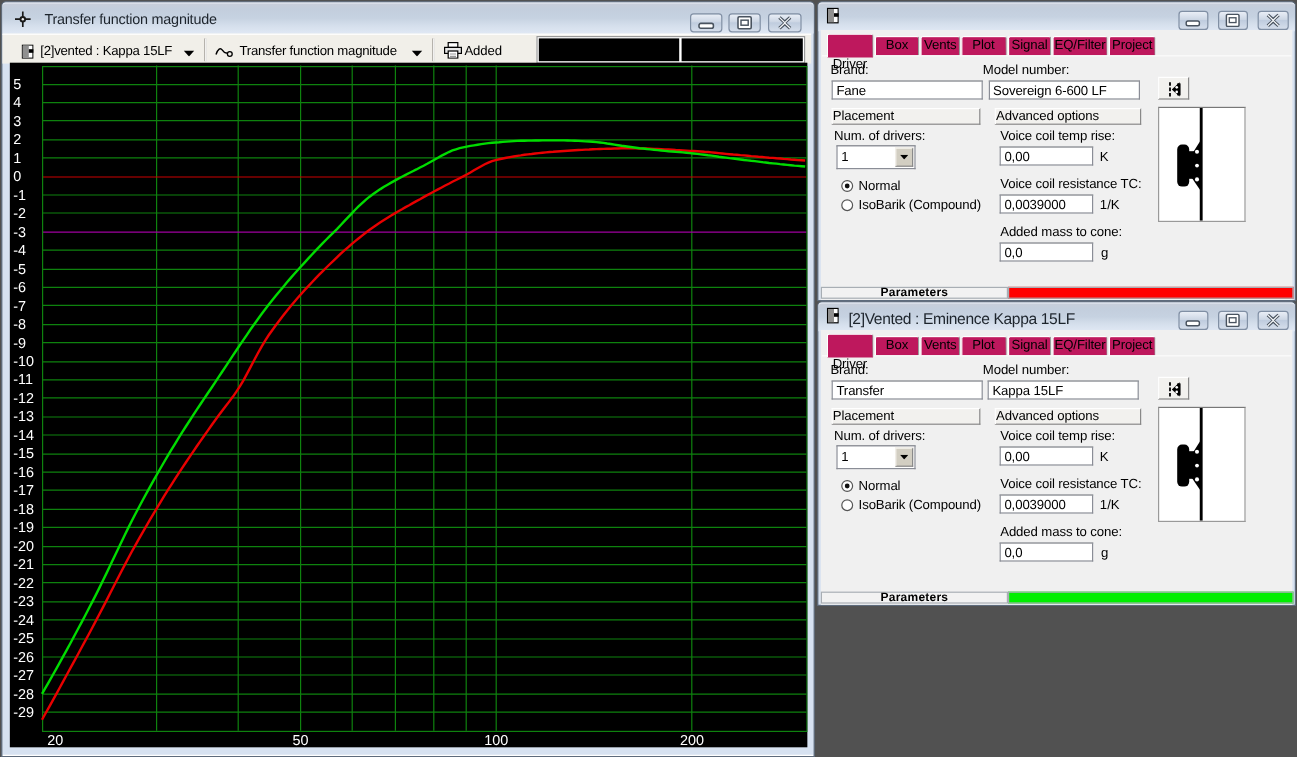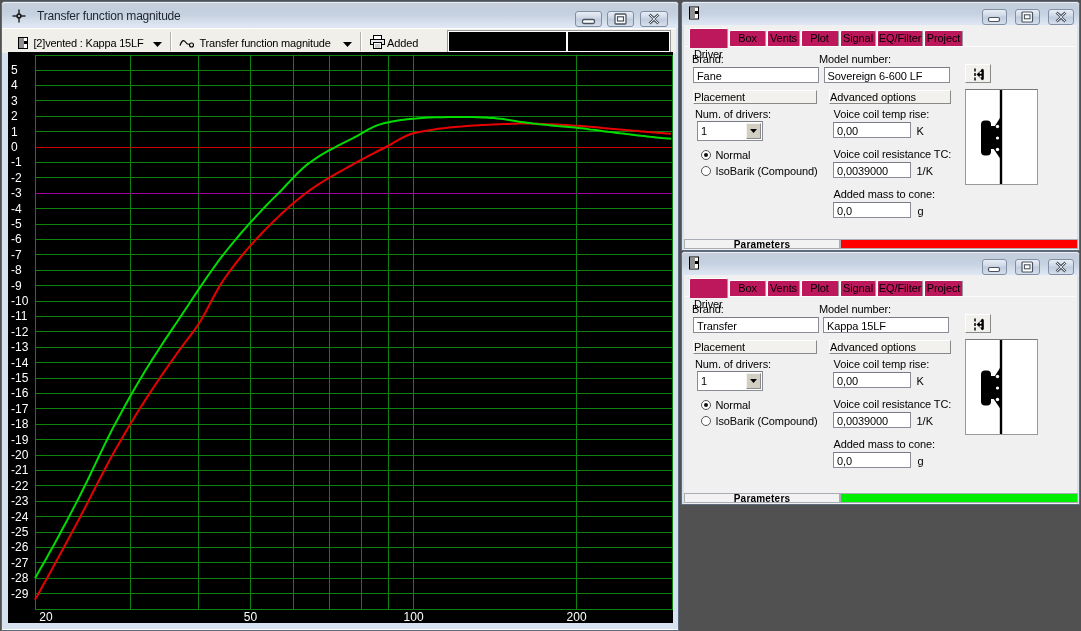--- a/index.html
+++ b/index.html
@@ -254,20 +254,21 @@
 <div style="position:absolute;left:158px;bottom:1px;right:1px;height:10px;background:#ff0000;border:1px solid #a8aeb4;box-sizing:border-box"></div>
 </div>
 
 <div class="win" style="left:681px;top:251px;width:397px;height:252px">
   <div class="tb" style="height:24px"></div>
   <svg style="position:absolute;left:7px;top:4px" width="10" height="14" viewBox="0 0 10 13">
     <rect x="0.5" y="0.5" width="9" height="12" fill="#fff" stroke="#000"></rect>
     <rect x="1" y="1" width="5" height="11" fill="#909090"></rect>
     <rect x="6" y="4.5" width="4" height="3" fill="#000"></rect>
   </svg>
+  <div class="tbt" style="left:25px;top:6px;font-size:13px;letter-spacing:-0.3px">[2]Vented : Eminence Kappa 15LF</div>
   <div style="position:absolute;left:2px;top:23px;right:2px;bottom:0;background:#f0f0f0"></div>
 <div class="cap" style="left:300px;top:7px;width:25px;height:16px"><svg width="23" height="14" viewBox="0 0 23 14">
         <rect x="5.5" y="7.5" width="11" height="4" rx="1.5" fill="#fff" stroke="#49535f" stroke-width="1.2"></rect>
       </svg></div>
 <div class="cap" style="left:333px;top:7px;width:25px;height:16px"><svg width="23" height="14" viewBox="0 0 23 14">
         <rect x="6" y="2" width="10.5" height="10" rx="1" fill="#fff" stroke="#49535f" stroke-width="1.2"></rect>
         <rect x="8.4" y="4.8" width="5.6" height="4" fill="#fff" stroke="#49535f" stroke-width="1.1"></rect>
       </svg></div>
 <div class="cap" style="left:366px;top:7px;width:26px;height:16px"><svg width="24" height="14" viewBox="0 0 24 14">
         <path d="M7.5 2.5 L12 6.5 L16.5 2.5 M7.5 11.5 L12 7.5 L16.5 11.5" stroke="#49535f" stroke-width="2.8" fill="none"></path>

